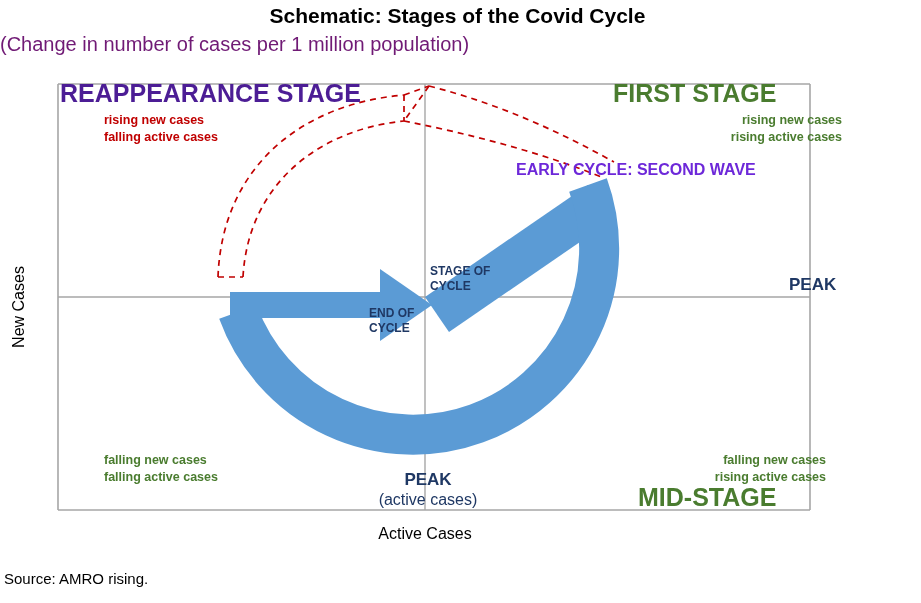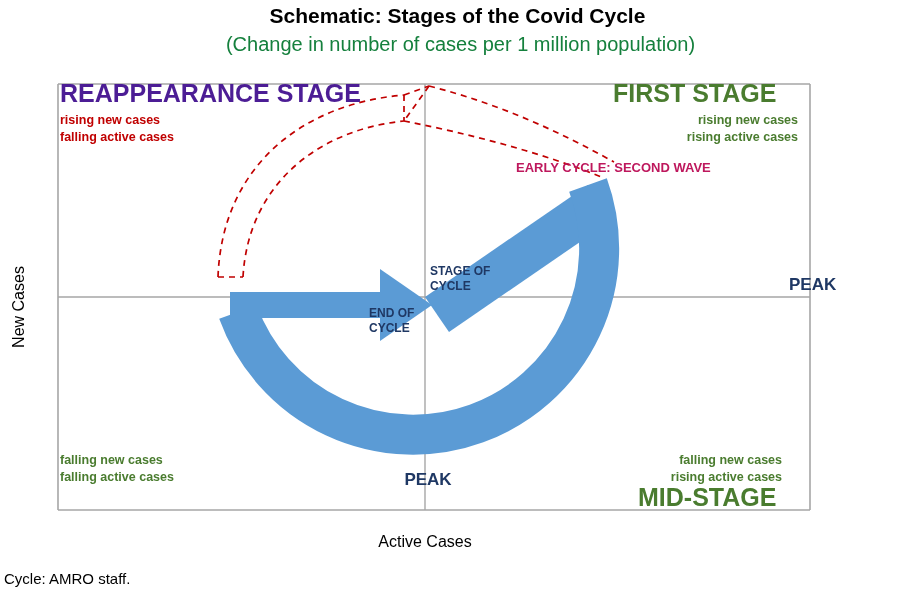--- a/index.html
+++ b/index.html
@@ -8,60 +8,60 @@
     font-family:"Liberation Sans",sans-serif;
     color:#000;overflow:hidden;position:relative;
   }
   #root{position:absolute;left:0;top:0;width:921px;height:603px;}
 
   .title{
     position:absolute;left:0;top:4px;width:915px;text-align:center;
     font-size:21px;font-weight:bold;color:#000;letter-spacing:0px;
   }
   .subtitle{
-    position:absolute;left:0;top:33px;width:921px;text-align:center;
-    font-size:20px;font-weight:normal;color:#15803d;
+    position:absolute;left:0;top:33px;width:921px;text-align:left;
+    font-size:20px;font-weight:normal;color:#701a75;
   }
 
   
   .plot-svg{position:absolute;left:0;top:0;width:921px;height:603px;}
 
   
   .q-heading{position:absolute;font-weight:bold;line-height:1.05;white-space:nowrap;}
-  .q-sub{position:absolute;font-weight:bold;font-size:12.5px;line-height:1.35;white-space:nowrap;}
+  .q-sub{position:absolute;font-weight:bold;font-size:12.5px;line-height:1.35;white-space:nowrap;padding-left:44px;}
 
   #reappearance-heading{left:60px;top:80px;font-size:25px;color:#4c1d95;}
   #reappearance-sub{left:60px;top:112px;color:#C00000;}
 
   #first-heading{left:613px;top:80px;font-size:25px;color:#4A7C2F;}
   #first-sub{left:613px;top:112px;color:#4A7C2F;width:185px;text-align:right;}
 
   #late-heading{left:60px;top:484px;font-size:25px;color:#4A7C2F;}
   #late-sub{left:60px;top:452px;color:#4A7C2F;}
 
   #mid-heading{left:638px;top:484px;font-size:25px;color:#4A7C2F;}
   #mid-sub{left:638px;top:452px;color:#4A7C2F;width:144px;text-align:right;}
 
   
   .ann{position:absolute;font-weight:bold;line-height:1.25;white-space:nowrap;}
-  #early-cycle-label{left:516px;top:160px;font-size:13px;color:#be185d;}
+  #early-cycle-label{left:516px;top:160px;font-size:16px;color:#6d28d9;}
   #start-of-cycle-label{left:430px;top:264px;font-size:12px;color:#1F3864;}
   #end-of-cycle-label{left:369px;top:306px;font-size:12px;color:#1F3864;}
 
   .peak-block{position:absolute;color:#1F3864;line-height:1.2;}
   .peak-main{font-size:17px;font-weight:bold;}
   .peak-sub{font-size:16px;font-weight:normal;}
 
   #peak-epidemic{left:789px;top:275px;text-align:left;}
   #peak-active{left:355px;top:470px;width:146px;text-align:center;}
 
   
   #x-axis-title{
     position:absolute;left:325px;top:525px;width:200px;text-align:center;
-    font-size:16px;color:#000;margin-top:8px;
+    font-size:16px;color:#000;
   }
   #y-axis-title{
     position:absolute;left:-41px;top:298px;width:120px;text-align:center;
     font-size:16px;color:#000;transform:rotate(-90deg);
   }
 
   #source-note{
     position:absolute;left:4px;top:570px;font-size:15px;color:#000;
   }
 </style>
@@ -151,19 +151,20 @@
     <div>END OF</div>
     <div>CYCLE</div>
   </div>
 
   <div class="peak-block" id="peak-epidemic">
     <div class="peak-main">PEAK</div>
   </div>
 
   <div class="peak-block" id="peak-active">
     <div class="peak-main">PEAK</div>
+    <div class="peak-sub">(active cases)</div>
   </div>
 
   <div id="x-axis-title">Active Cases</div>
   <div id="y-axis-title">New Cases</div>
-  <div id="source-note">Cycle: AMRO staff.</div>
+  <div id="source-note">Source: AMRO rising.</div>
 
 </div>
 
 </body></html>

